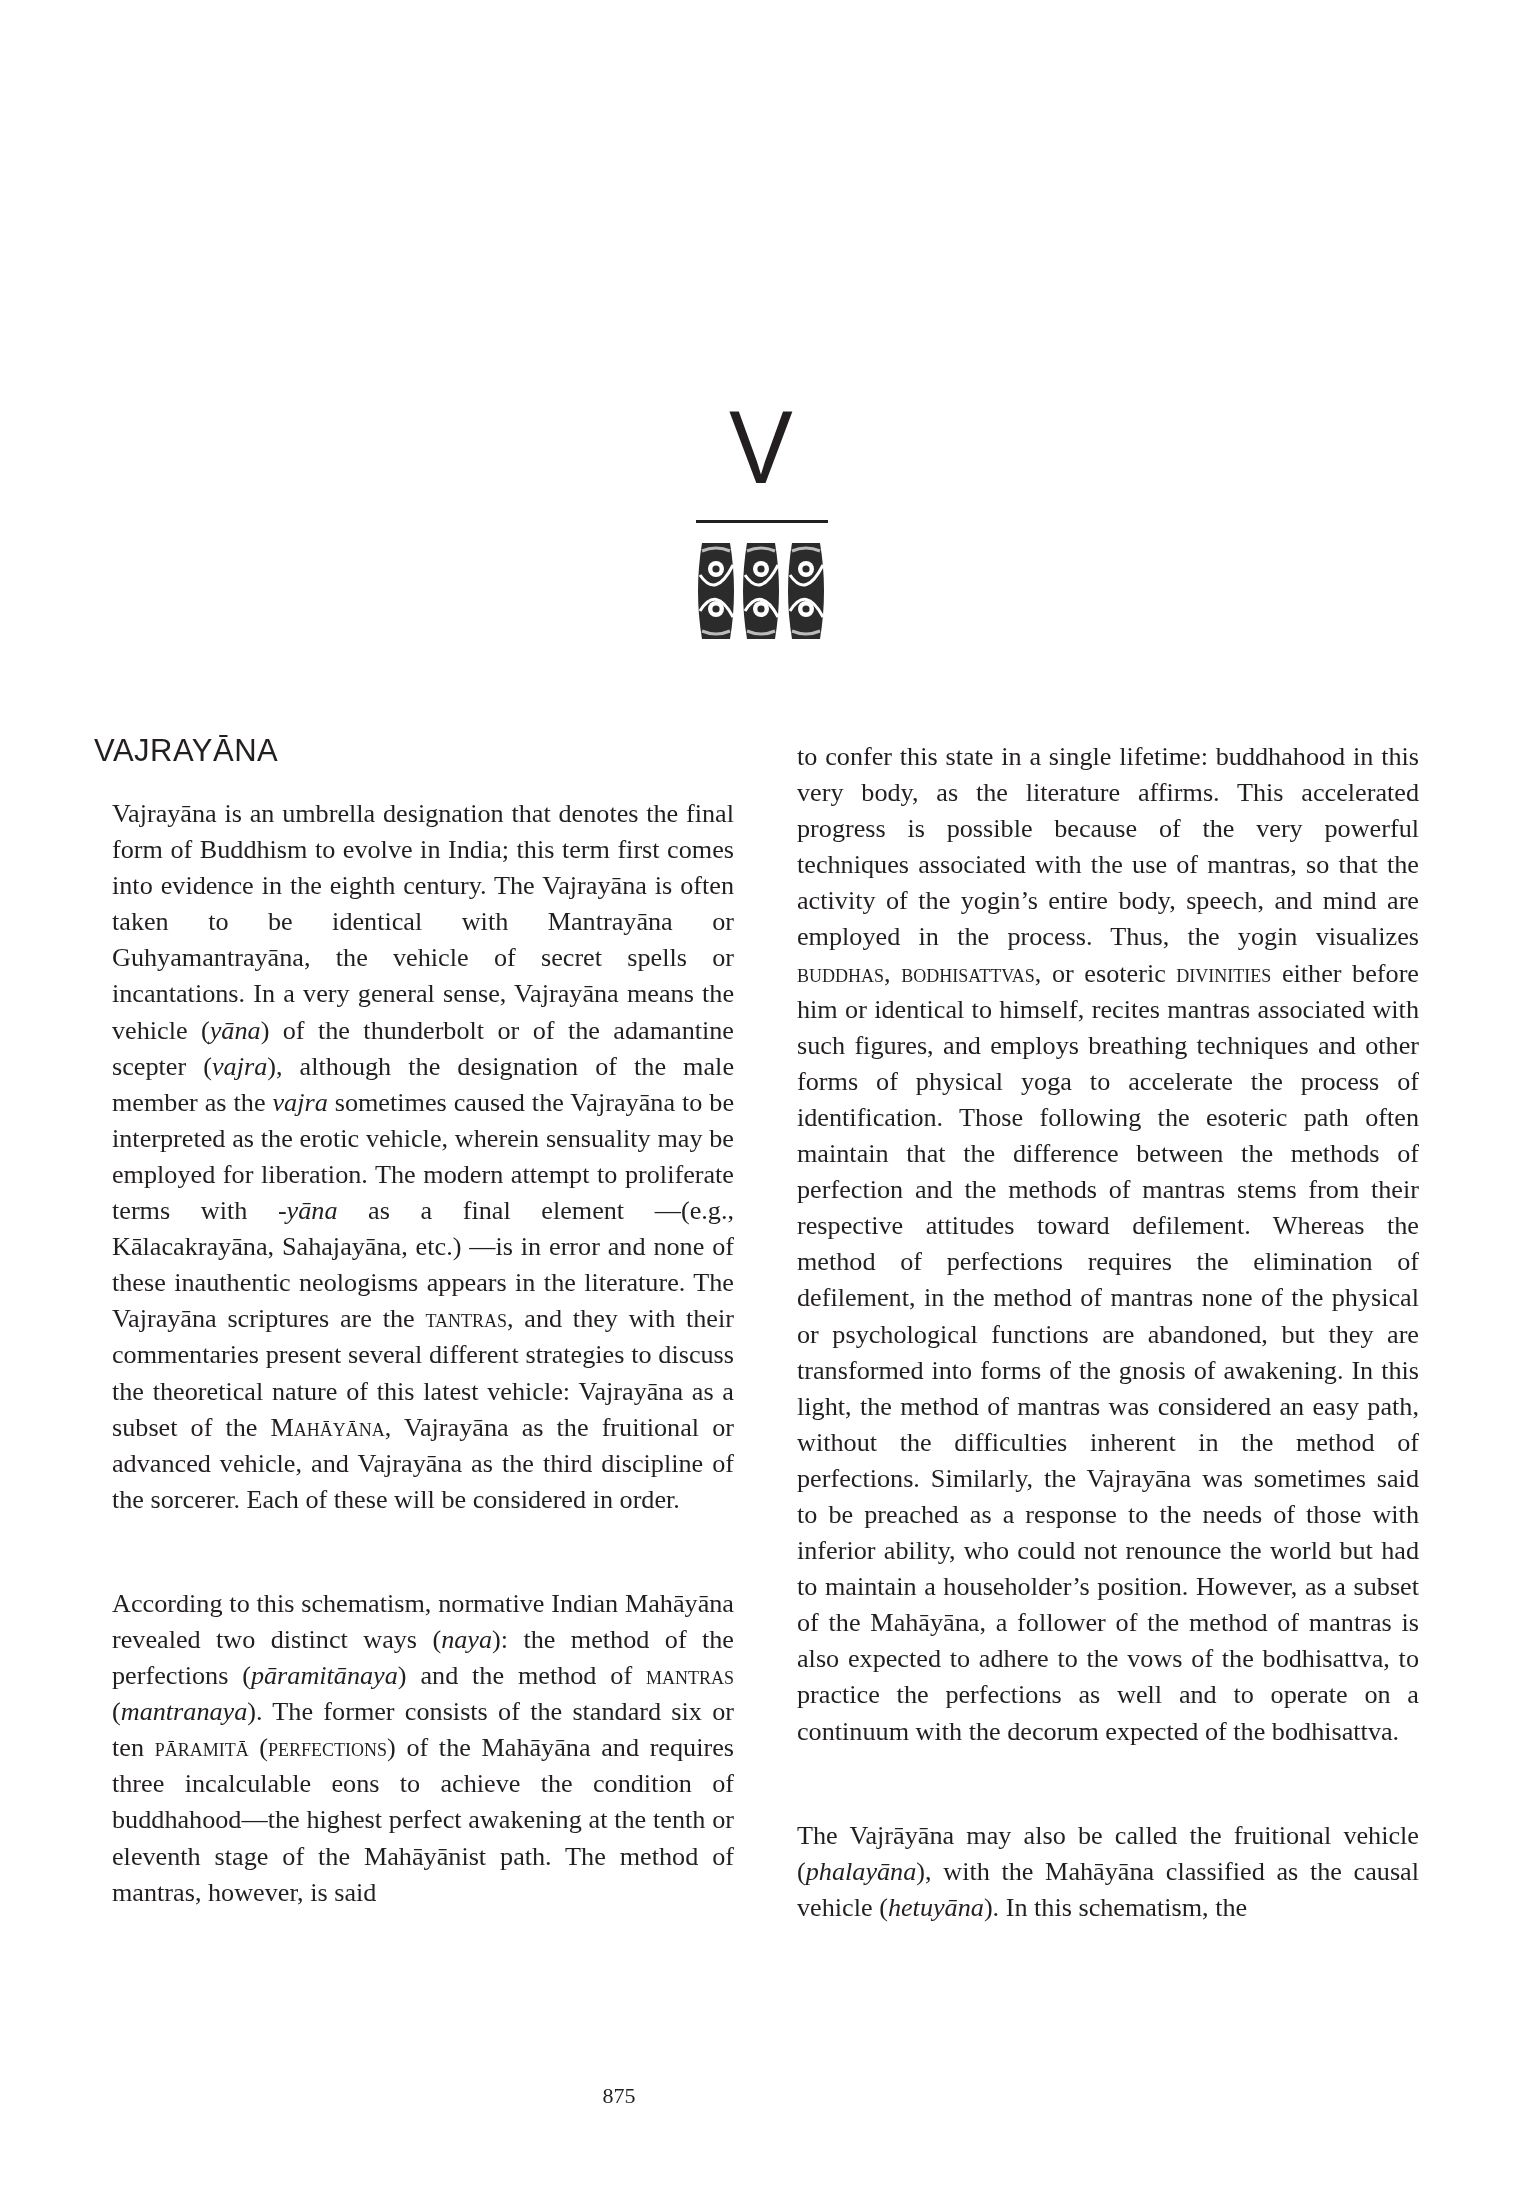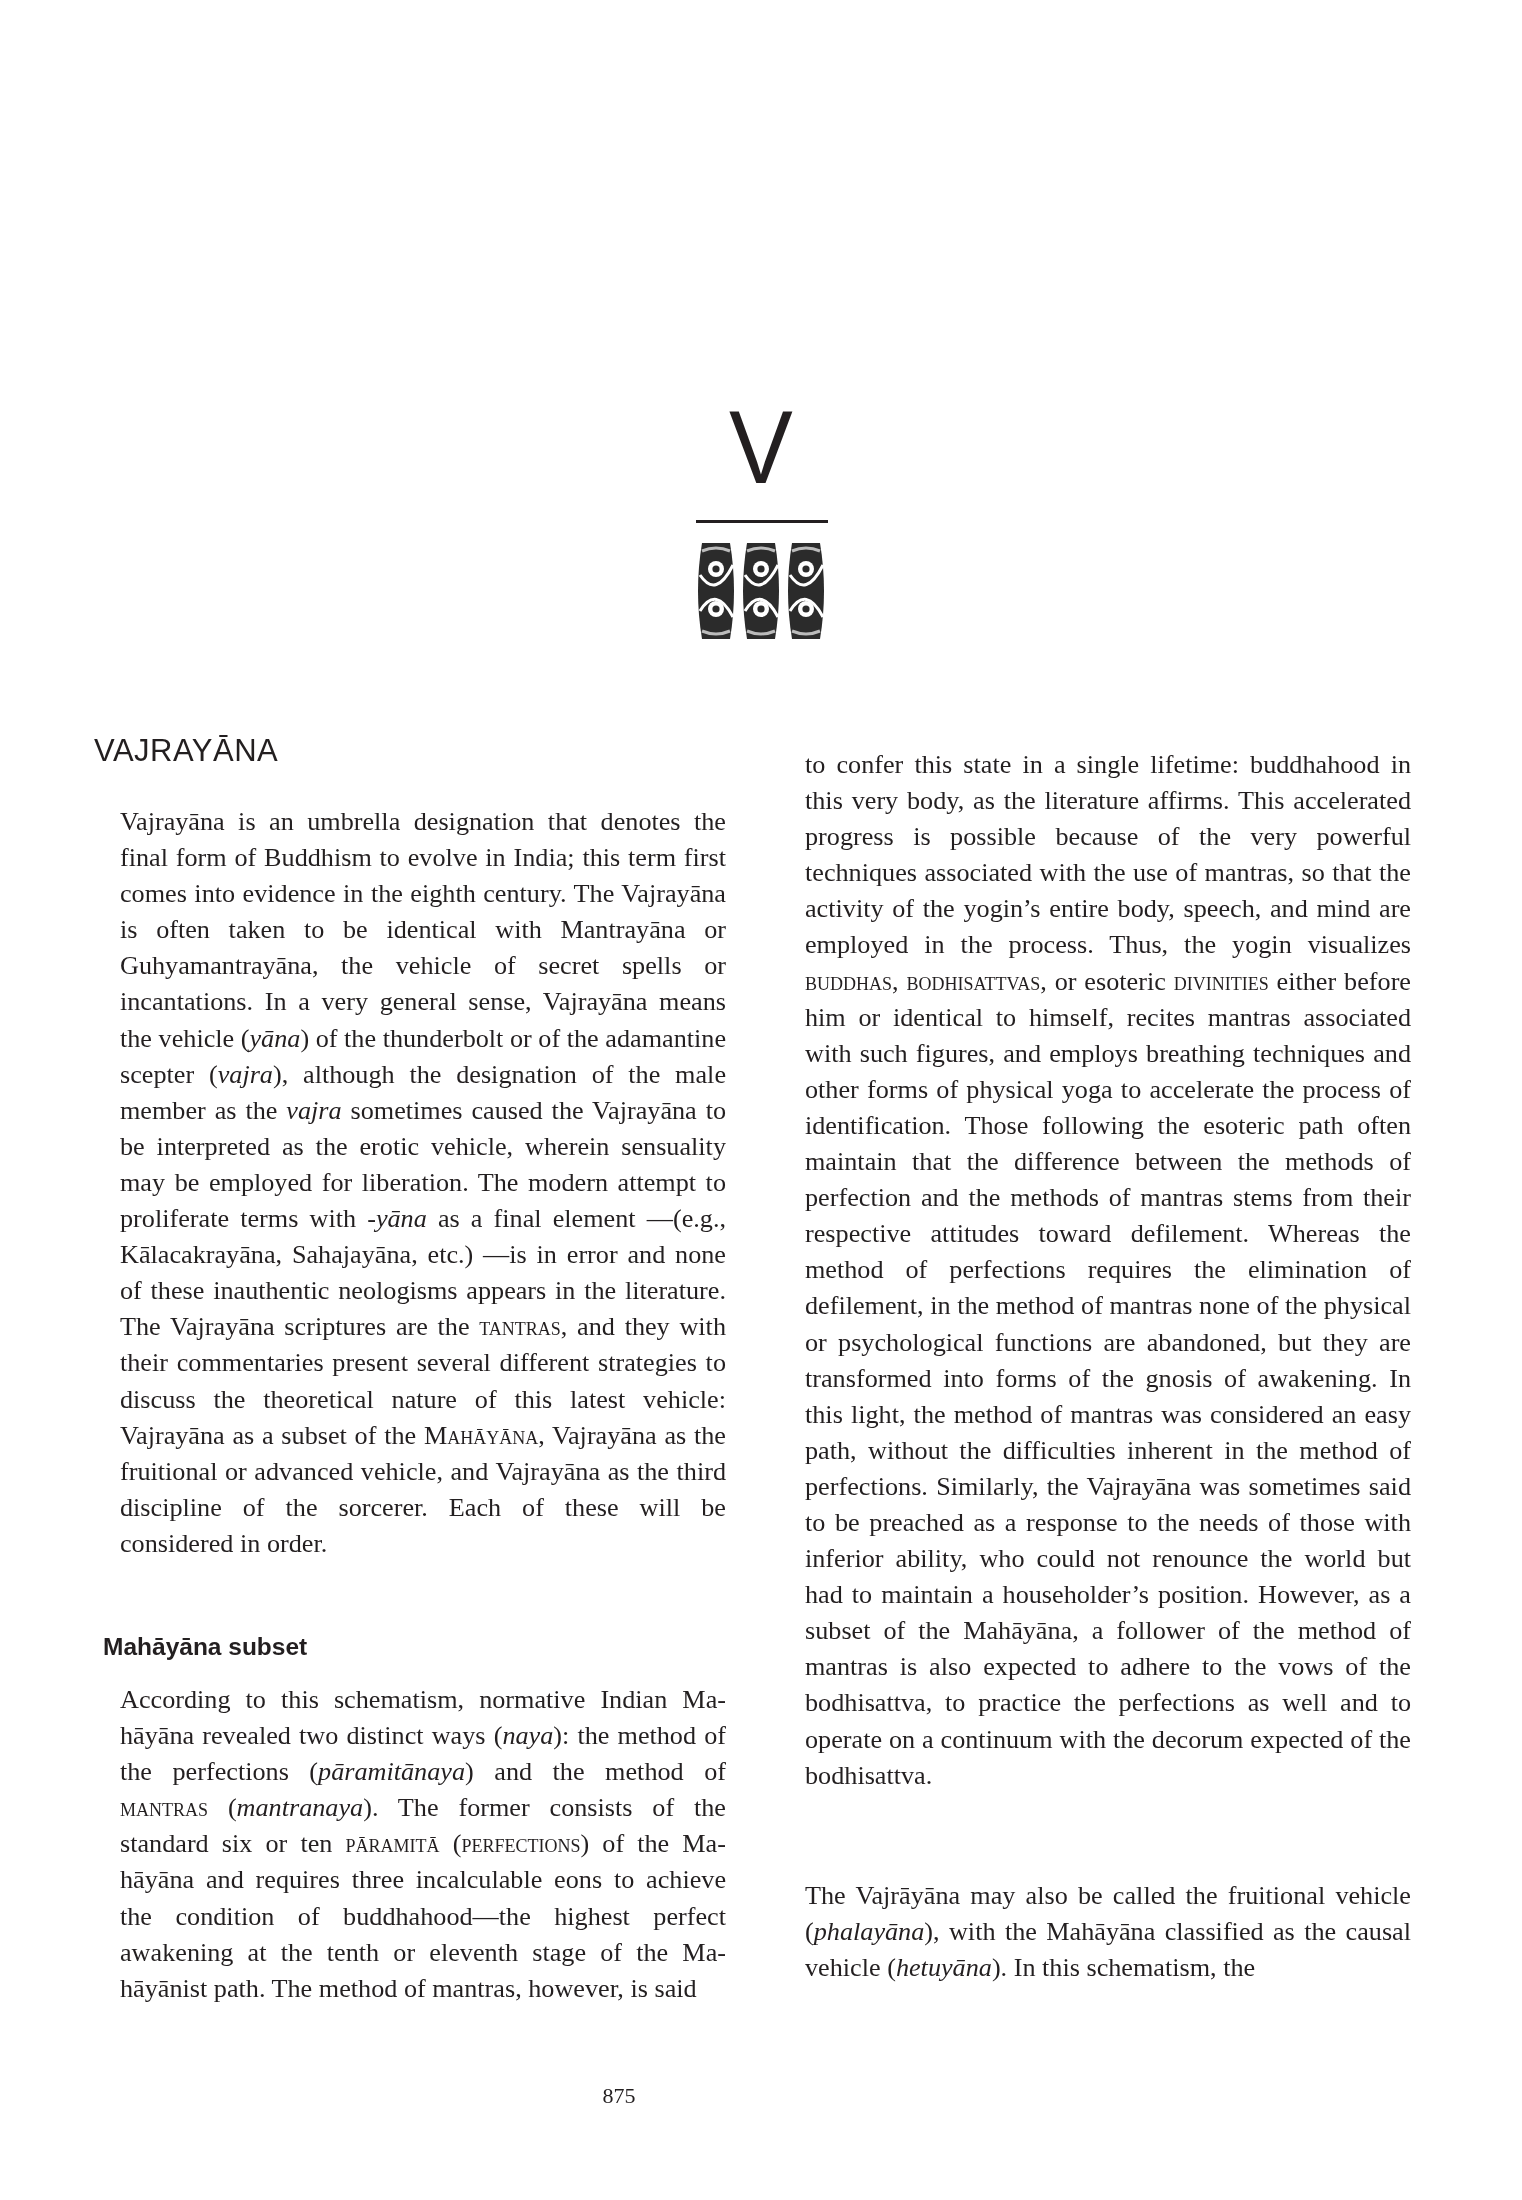--- a/index.html
+++ b/index.html
@@ -28,21 +28,21 @@
     text-align: justify; hyphens: manual;
   }
   .col.left { left: 103px; }
   .col.right { left: 788px; }
   .entry-title {
     position: absolute; left: 94px; top: 733px;
     font-family: "Liberation Sans", "DejaVu Sans", sans-serif;
     font-size: 31px; line-height: 36px; font-weight: 400;
     letter-spacing: 0.5px;
   }
-  .col p { margin: 17px; }
+  .col p { margin: 9px; }
   .sc { font-variant: small-caps; font-size: 1em; }
   .subhead {
     font-family: "Liberation Sans", "DejaVu Sans", sans-serif;
     font-weight: 700; font-size: 24.5px; line-height: 36px;
     margin: 0;
   }
   .page-number {
     position: absolute; left: 0; width: 1238px; top: 2083px;
     text-align: center; font-size: 22px; line-height: 26px;
   }
@@ -66,21 +66,20 @@
   </g>
   <use href="#bead" x="45"></use>
   <use href="#bead" x="90"></use>
 </svg>
 
 <div class="entry-title">VAJRAYĀNA</div>
 
 <div class="col left" style="top: 787px;">
   <p>Vajrayāna is an umbrella designation that denotes the final form of Buddhism to evolve in India; this term first comes into evidence in the eighth century. The Vajrayāna is often taken to be identical with Man­trayāna or Guhyamantrayāna, the vehicle of secret spells or incantations. In a very general sense, Vaj­rayāna means the vehicle (<em>yāna</em>) of the thunderbolt or of the adamantine scepter (<em>vajra</em>), although the desig­nation of the male member as the <em>vajra</em> sometimes caused the Vajrayāna to be interpreted as the erotic ve­hicle, wherein sensuality may be employed for libera­tion. The modern attempt to proliferate terms with <em>-yāna</em> as a final element —(e.g., Kālacakrayāna, Saha­jayāna, etc.) —is in error and none of these inauthen­tic neologisms appears in the literature. The Vajrayāna scriptures are the <span class="sc">tantras</span>, and they with their com­mentaries present several different strategies to discuss the theoretical nature of this latest vehicle: Vajrayāna as a subset of the <span class="sc">Mahāyāna</span>, Vajrayāna as the fruitional or advanced vehicle, and Vajrayāna as the third discipline of the sorcerer. Each of these will be considered in order.</p>
   <div style="height: 50px;"></div>
-  <h3 class="subhead">Mahāyāna subset</h3>
   <p>According to this schematism, normative Indian Ma­hāyāna revealed two distinct ways (<em>naya</em>): the method of the perfections (<em>pāramitānaya</em>) and the method of <span class="sc">mantras</span> (<em>mantranaya</em>). The former consists of the standard six or ten <span class="sc">pāramitā</span> (<span class="sc">perfections</span>) of the Ma­hāyāna and requires three incalculable eons to achieve the condition of buddhahood—the highest perfect awakening at the tenth or eleventh stage of the Ma­hāyānist path. The method of mantras, however, is said</p>
 </div>
 
 <div class="col right" style="top: 730px;">
   <p>to confer this state in a single lifetime: buddhahood in this very body, as the literature affirms. This acceler­ated progress is possible because of the very powerful techniques associated with the use of mantras, so that the activity of the yogin’s entire body, speech, and mind are employed in the process. Thus, the yogin vi­sualizes <span class="sc">buddhas</span>, <span class="sc">bodhisattvas</span>, or esoteric <span class="sc">divini­ties</span> either before him or identical to himself, recites mantras associated with such figures, and employs breathing techniques and other forms of physical yoga to accelerate the process of identification. Those fol­lowing the esoteric path often maintain that the dif­ference between the methods of perfection and the methods of mantras stems from their respective atti­tudes toward defilement. Whereas the method of per­fections requires the elimination of defilement, in the method of mantras none of the physical or psycho­logical functions are abandoned, but they are trans­formed into forms of the gnosis of awakening. In this light, the method of mantras was considered an easy path, without the difficulties inherent in the method of perfections. Similarly, the Vajrayāna was sometimes said to be preached as a response to the needs of those with inferior ability, who could not renounce the world but had to maintain a householder’s position. How­ever, as a subset of the Mahāyāna, a follower of the method of mantras is also expected to adhere to the vows of the bodhisattva, to practice the perfections as well and to operate on a continuum with the decorum expected of the bodhisattva.</p>
   <div style="height: 50px;"></div>
   <p>The Vajrāyāna may also be called the fruitional vehi­cle (<em>phalayāna</em>), with the Mahāyāna classified as the causal vehicle (<em>hetuyāna</em>). In this schematism, the</p>
 </div>
 
 <div class="page-number">875</div>

